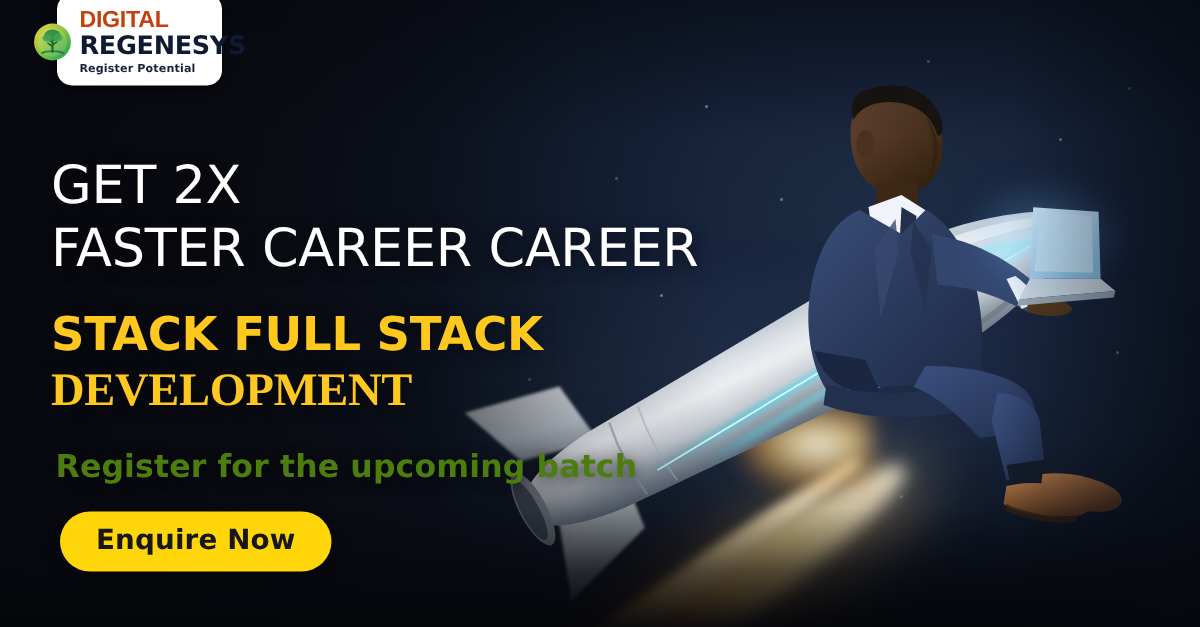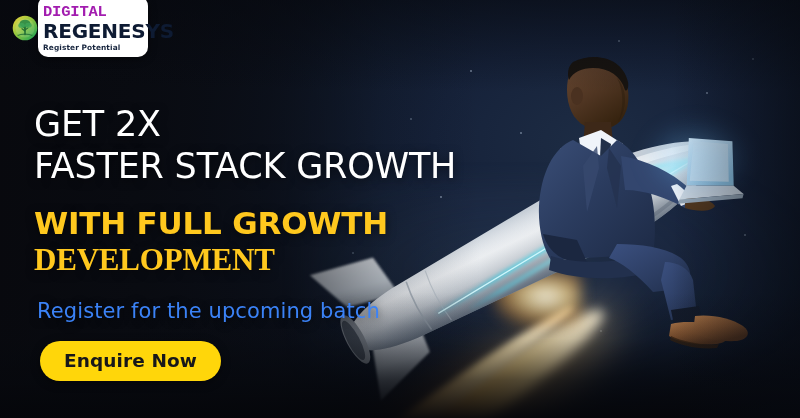--- a/index.html
+++ b/index.html
@@ -170,25 +170,25 @@
     padding-top: 3px;
     box-sizing: border-box;
   }
   .logo-emblem { width: 26px; height: 26px; flex: none; }
   .logo-emblem svg { display: block; }
   .logo-text { display: flex; flex-direction: column; line-height: 1; }
   .logo-line1 {
     font-size: 15.5px;
     font-weight: 700;
     letter-spacing: -0.2px;
-    color: #a21caf;
-    font-family: Liberation Mono, monospace;
+    color: #c2410c;
+    font-family: Liberation Sans, sans-serif;
   }
   .logo-line2 {
-    font-size: 20px;
+    font-size: 17px;
     font-weight: 700;
     letter-spacing: -0.2px;
     color: #0e1b33;
     margin-top: 1px;
     font-family: "DejaVu Sans", sans-serif;
   }
   .logo-tag {
     font-size: 7.4px;
     font-weight: 600;
     color: #16243d;
@@ -221,23 +221,23 @@
     font-size: 31px;
     font-weight: 700;
     line-height: 1.18;
     letter-spacing: -0.2px;
     text-shadow: 0 2px 10px rgba(0,0,0,0.5);
     font-family: "DejaVu Sans", sans-serif;
   }
   .subhead .l2 { display: block; font-family: Liberation Serif, serif; }
   .tagline {
     margin: 21px 0 0 3px;
-    color: #3b82f6;
+    color: #4d7c0f;
     font-size: 21px;
-    font-weight: 400;
+    font-weight: 700;
     letter-spacing: 0.1px;
     text-shadow: 0 2px 9px rgba(0,0,0,0.6);
     font-family: "DejaVu Sans", sans-serif;
   }
   .cta {
     display: inline-block;
     margin: 18px 0 0 6px;
     padding: 9px 24px 10px 24px;
     background: #FFD породи;
     background: #FFD60A;
@@ -488,23 +488,23 @@
     <span class="logo-text">
       <span class="logo-line1">DIGITAL</span>
       <span class="logo-line2">REGENESYS</span>
       <span class="logo-tag">Register Potential</span>
     </span>
   </div>
 
   <div class="copy">
     <h1 class="headline">
       <span>GET 2X</span>
-      <span class="l2">FASTER STACK GROWTH</span>
+      <span class="l2">FASTER CAREER CAREER</span>
     </h1>
     <h2 class="subhead">
-      <span>WITH FULL GROWTH</span>
+      <span>STACK FULL STACK</span>
       <span class="l2">DEVELOPMENT</span>
     </h2>
     <p class="tagline">Register for the upcoming batch</p>
     <button class="cta">Enquire Now</button>
   </div>
 
 </div>
 
 </body></html>

